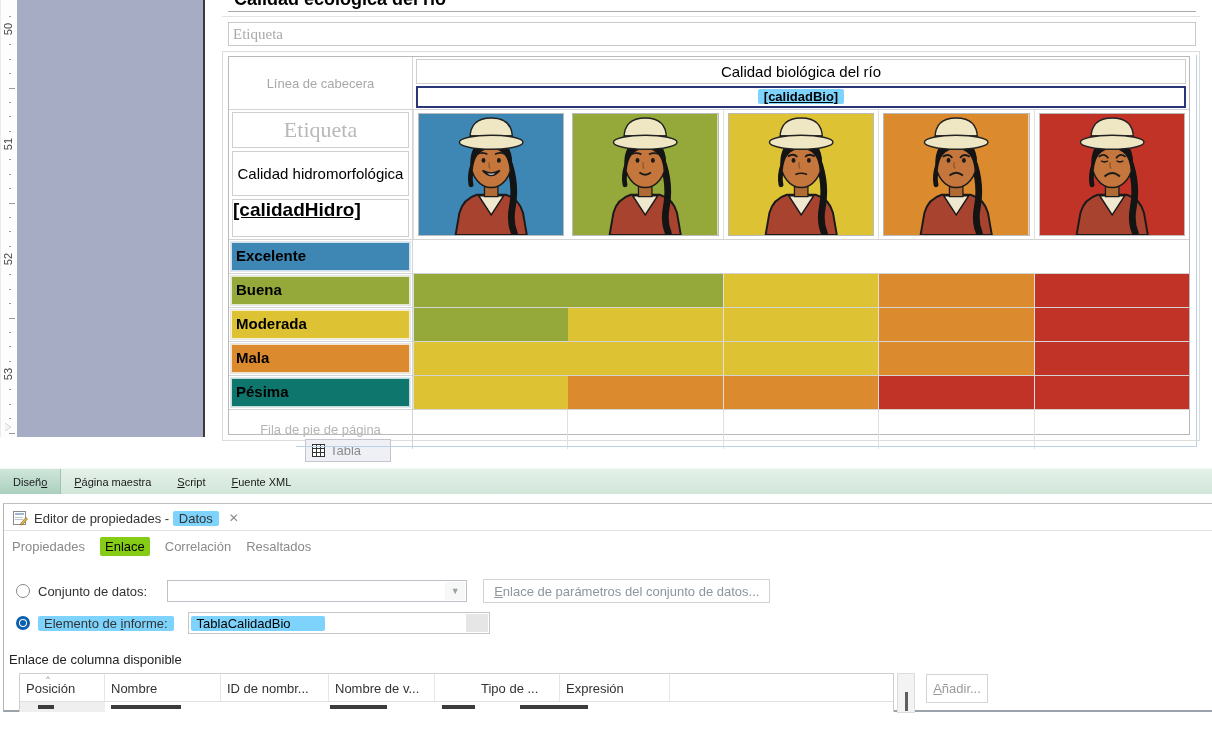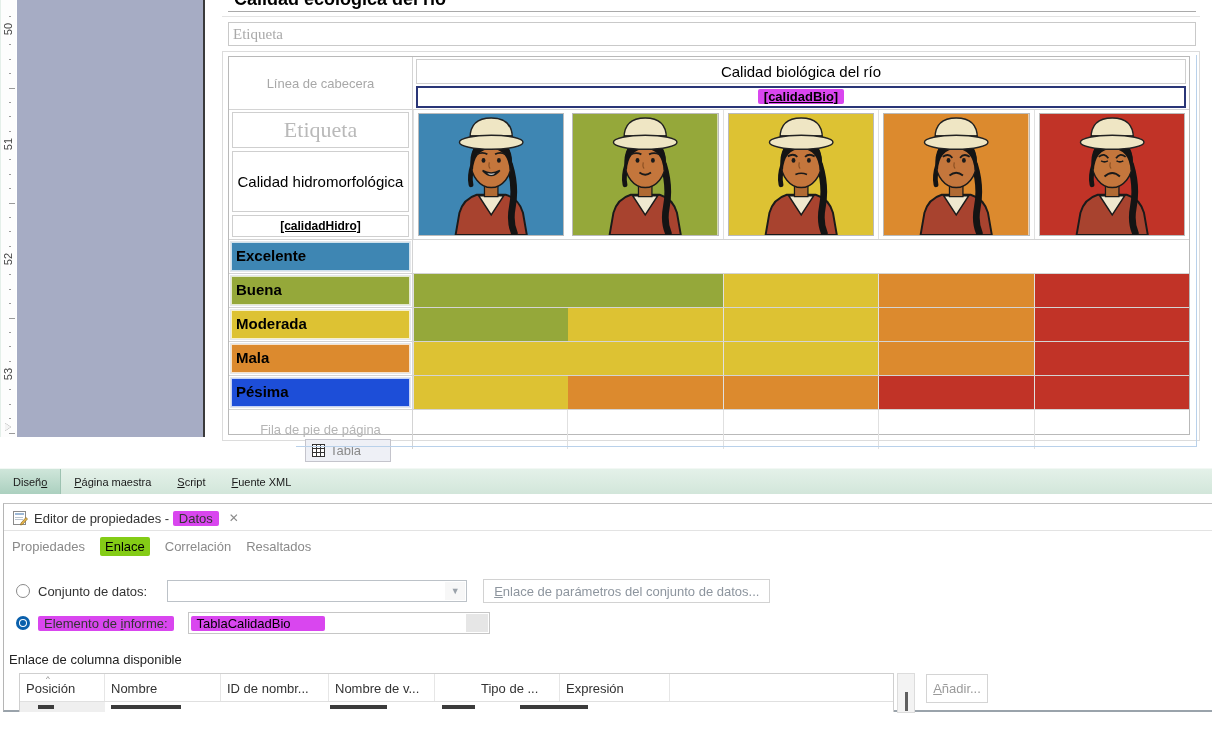--- a/index.html
+++ b/index.html
@@ -31,29 +31,29 @@
   .trow:first-child { border-top:none; }
   .lcol { width:184px; flex:0 0 184px; border-right:1px solid #d4d4d4; position:relative; }
   .fcell { flex:1 1 0; border-left:1px solid #e0e0e0; position:relative; }
   .fcell:nth-child(2){ border-left:none; }
 
   .hdr-left { display:flex; align-items:center; justify-content:center; color:#a8a8a8; font-size:13px; }
   .hdr-right { flex:1; display:flex; flex-direction:column; padding:2px 3px; }
   .hdr-title { height:25px; border:1px solid #cfcfcf; text-align:center; font-size:15px; color:#000;
       line-height:23px; margin-bottom:2px; }
   .hdr-bind { height:22px; border:2px solid #2a3677; text-align:center; font-size:13px; line-height:18px; }
-  .hl { background:#d946ef; padding:0 6px; border-radius:2px; }
+  .hl { background:#7dd3fc; padding:0 6px; border-radius:2px; }
   .bindtxt { font-weight:bold; text-decoration:underline; color:#000; }
 
   .lbl-stack { padding:2px 3px; display:flex; flex-direction:column; height:100%; }
   .lbl-etiqueta { height:36px; border:1px solid #cfcfcf; font-family:"Liberation Serif", serif;
       font-size:22px; color:#b9b9b9; text-align:center; line-height:34px; margin-bottom:3px; }
   .lbl-hidro { flex:1; border:1px solid #cfcfcf; font-size:15px; color:#000; text-align:center;
       display:flex; align-items:center; justify-content:center; margin-bottom:3px; line-height:1.15; }
-  .lbl-hidrobind { height:22px; border:1px solid #cfcfcf; font-size:12px; text-align:center; line-height:20px; }
+  .lbl-hidrobind { height:38px; border:1px solid #cfcfcf; font-size:19px; text-align:left; line-height:20px; }
 
   .face-cell { padding:3px 4px; background:#fff; }
   .face-cell svg { width:100%; height:100%; display:block; border:1px solid #bbb; }
 
   .qrow { height:34px; }
   .qlabel { margin:1px; border:1px solid #e4e7ea; box-shadow:inset 0 0 0 1px rgba(255,255,255,.75);
       font-weight:bold; font-size:15px; color:#000; padding:5px 0 0 5px; position:absolute; inset:0; }
   .qcell { }
   .qcell.sel { box-shadow:inset 0 0 0 2px #2a3677, inset 0 0 0 3px #ffffff; }
   .dato { font-family:"Liberation Serif", serif; color:#dfe3ea; font-size:14px; padding:3px 0 0 8px; }
@@ -333,21 +333,21 @@
         <div class="rowcells" style="display:flex;flex:1;">
             <div class="fcell qcell" style="background: rgb(221, 194, 51);"></div>
             <div class="fcell qcell" style="background: rgb(221, 194, 51);"></div>
             <div class="fcell qcell" style="background: rgb(221, 194, 51);"></div>
             <div class="fcell qcell" style="background: rgb(220, 138, 46);"></div>
             <div class="fcell qcell" style="background: rgb(193, 51, 39);"></div>
           </div>
       </div>
       <div class="trow qrow">
         <div class="lcol">
-            <div class="qlabel" style="background: #1d4ed8;">Pésima</div>
+            <div class="qlabel" style="background: #0f766e;">Pésima</div>
           </div>
         <div class="rowcells" style="display:flex;flex:1;">
             <div class="fcell qcell" style="background: rgb(221, 194, 51);"></div>
             <div class="fcell qcell" style="background: rgb(220, 138, 46);"></div>
             <div class="fcell qcell" style="background: rgb(220, 138, 46);"></div>
             <div class="fcell qcell" style="background: rgb(193, 51, 39);"></div>
             <div class="fcell qcell" style="background: rgb(193, 51, 39);"></div>
           </div>
       </div>
 

